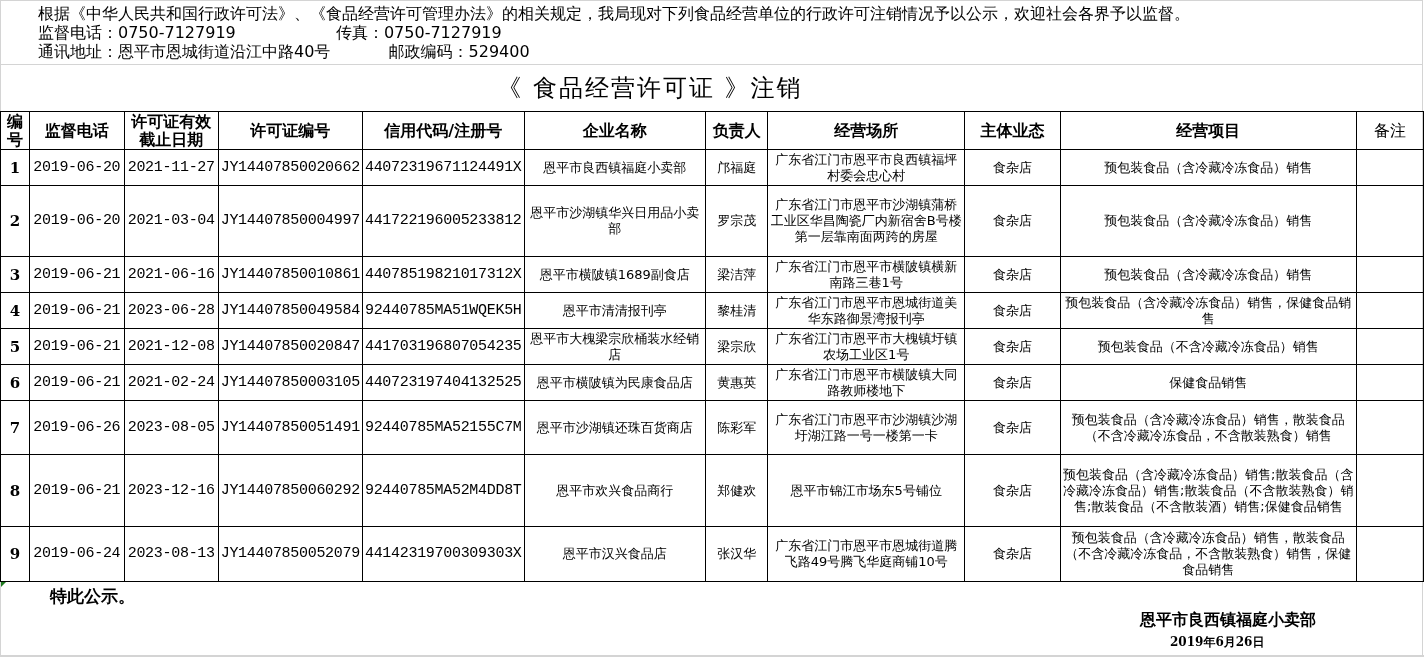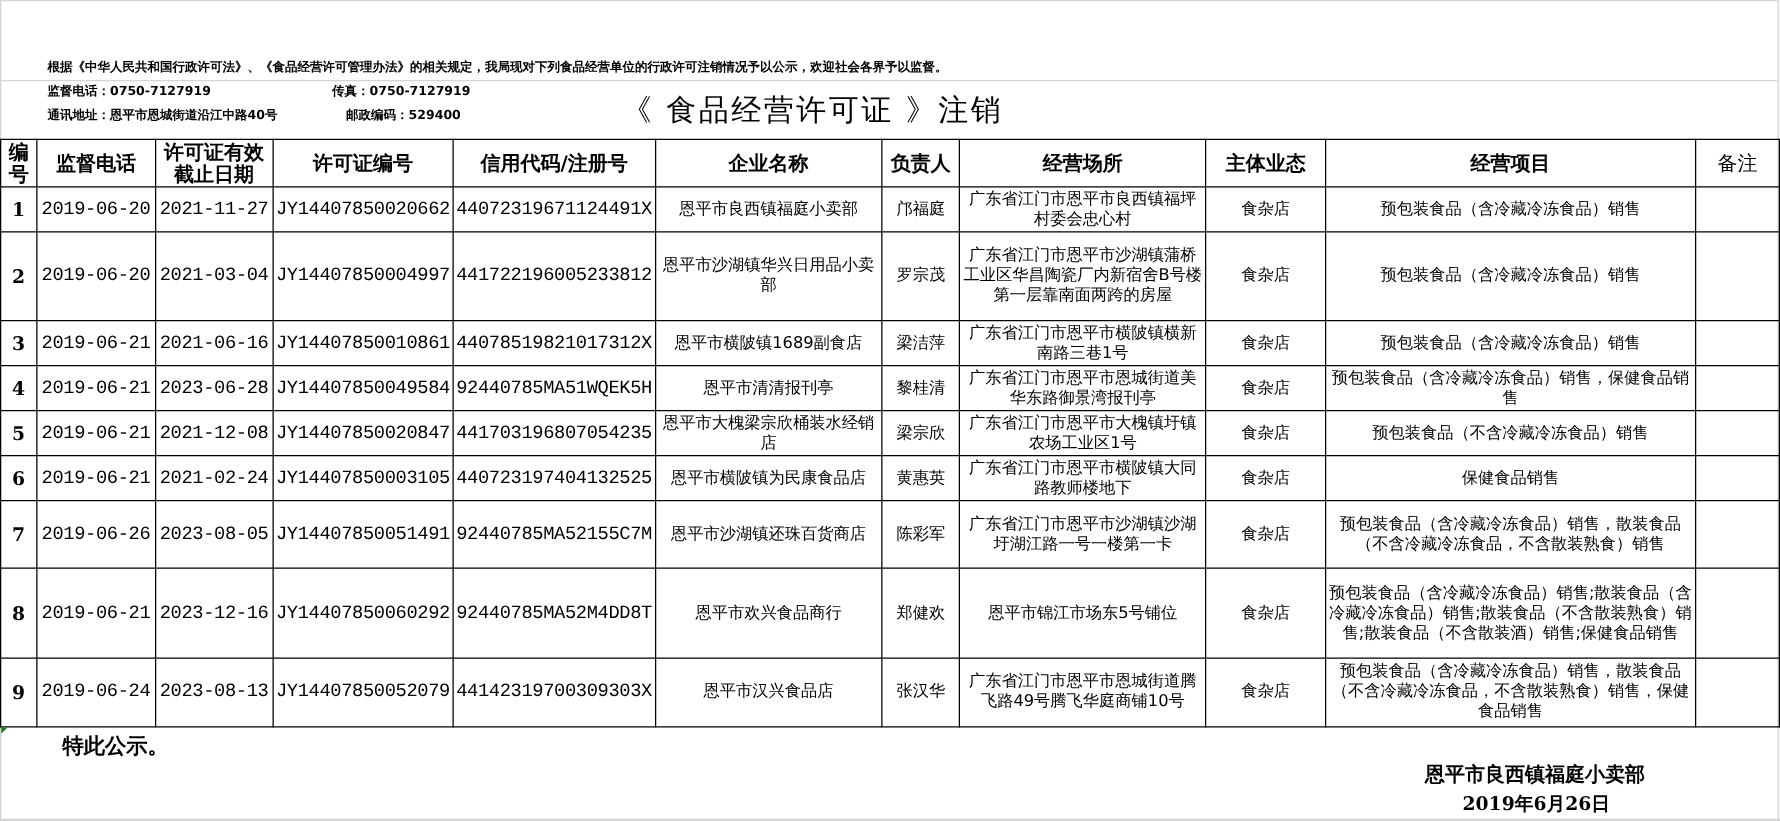--- a/index.html
+++ b/index.html
@@ -6,21 +6,21 @@
   body {
     width: 1424px; height: 657px; position: relative; overflow: hidden;
     font-family: "DejaVu Sans", "Liberation Sans", sans-serif; color: #000;
   }
   .sheet-border-top { position: absolute; left: 0; top: 0; width: 1422px; height: 1px; background: #d4d4d4; }
   .sheet-border-right { position: absolute; right: 1px; top: 0; width: 1px; height: 657px; background: #d4d4d4; }
   .sheet-border-left { position: absolute; left: 0; top: 0; width: 1px; height: 657px; background: #d4d4d4; }
   .sheet-border-bottom { position: absolute; left: 0; bottom: 0; width: 1424px; height: 2px; background: #d4d4d4; }
   .gridline-h { position: absolute; left: 0; width: 1422px; height: 1px; background: #d4d4d4; }
 
-  .intro { position: absolute; left: 38px; font-size: 10px; font-weight: bold; letter-spacing: 0px; white-space: nowrap; line-height: 18px; margin-top: 41px; }
+  .intro { position: absolute; left: 38px; font-size: 16px; font-weight: normal; letter-spacing: 0px; white-space: nowrap; line-height: 18px; }
   .intro .gap { display: inline-block; }
 
   .title {
     position: absolute; left: 0; top: 70px; width: 1300px; text-align: center;
     font-size: 24px; letter-spacing: 2px; line-height: 36px; font-family: "DejaVu Serif", "Liberation Serif", serif;
   }
 
   table.grid {
     position: absolute; left: 0; top: 111px; border-collapse: collapse; table-layout: fixed;
     font-size: 13px;
@@ -31,21 +31,21 @@
   }
   table.grid th { font-size: 16px; font-weight: bold; line-height: 18px; margin-left: 41px; }
   table.grid th.light { font-weight: normal; }
   .mono { font-family: Liberation Mono, monospace; font-size: 15px; letter-spacing: -0.3px; white-space: nowrap; }
   .idx { font-family: "DejaVu Serif", "Liberation Serif", serif; font-weight: bold; font-size: 15px; }
   .left { text-align: right; }
   .green-mark { position: absolute; width: 0; height: 0; border-top: 5px solid #1f7a1f; border-right: 5px solid transparent; }
 
   .footer-note { position: absolute; left: 50px; top: 585px; font-size: 17px; font-weight: bold; }
   .agency { position: absolute; left: 1140px; top: 610px; font-size: 16px; font-weight: bold; font-family: "DejaVu Serif", "Liberation Serif", serif; }
-  .date { position: absolute; left: 1170px; top: 634px; font-size: 15px; font-weight: bold; font-family: "DejaVu Serif", "Liberation Serif", serif; }
+  .date { position: absolute; left: 1170px; top: 634px; font-size: 12px; font-weight: bold; font-family: "DejaVu Serif", "Liberation Serif", serif; }
 </style>
 </head>
 <body>
 
 <div class="sheet-border-top"></div>
 <div class="sheet-border-left"></div>
 <div class="sheet-border-right"></div>
 <div class="sheet-border-bottom"></div>
 <div class="gridline-h" style="top:64px"></div>
 

